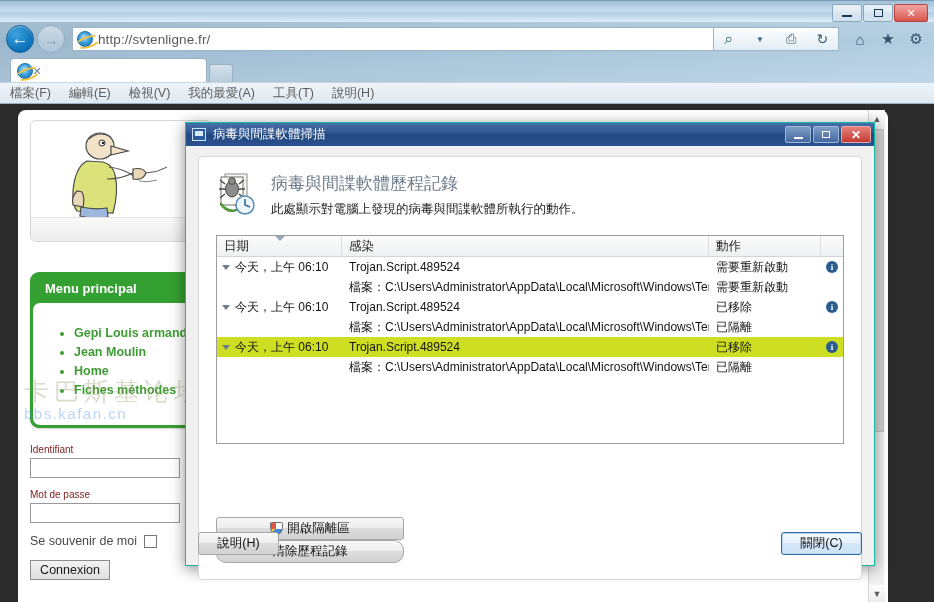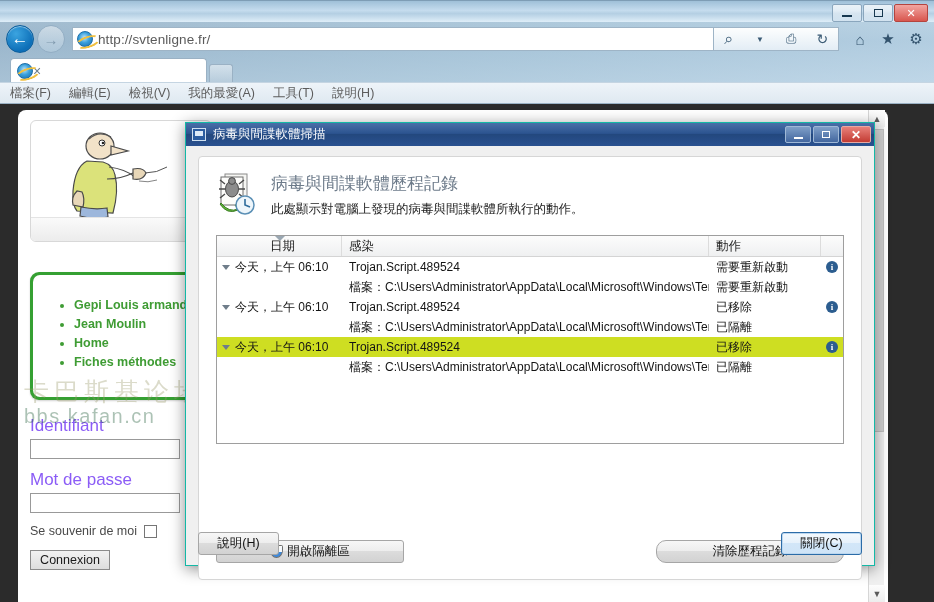--- a/index.html
+++ b/index.html
@@ -168,41 +168,41 @@
   #menu-card-body {
     background: #fff; border-radius: 7px;
     padding: 6px 0 10px 0;
   }
   #menu-card-body ul { margin: 15px; padding-left: 26px; }
   #menu-card-body li {
     color: #3f9c34; font-size: 12.5px; font-weight: bold;
     line-height: 19px;
   }
   #login-area { margin-top: 16px; width: 160px; }
-  .field-label { font-size: 17px; color: #8b5cf6; margin-bottom: 3px; }
+  .field-label { font-size: 10px; color: #7f1d1d; margin-bottom: 3px; }
   .field-input {
     width: 150px; height: 20px;
     border: 1px solid #999; background: #fff; margin-bottom: 11px;
   }
   #remember-row { display:flex; align-items:center; font-size:12.5px; color:#4a4a4a; }
   #remember-box { width:13px; height:13px; border:1px solid #767676; background:#fff; margin-left:7px;}
   #btn-connexion {
     margin-top: 12px;
     width: 80px; height: 20px;
     background: linear-gradient(180deg,#f2f2f2,#dedede);
     border: 1px solid #8c8c8c;
     font-size: 12.5px; color: #1a1a1a;
     display:flex; align-items:center; justify-content:center;
   }
   #watermark {
     position: absolute; left: -6px; top: 255px;
     opacity: .35; pointer-events: none;
   }
   #wm-cn { font-size: 25px; color: #9a9a6a; letter-spacing: 5px; font-family:"DejaVu Sans", sans-serif;}
-  #wm-url { font-size: 20px; color: #14532d; letter-spacing: 1.5px; margin-top: -3px;}
+  #wm-url { font-size: 15px; color: #3b82f6; letter-spacing: 1.5px; margin-top: -3px;}
 
   
   #page-scroll {
     position: absolute; right: 4px; top: 0; bottom: 0; width: 16px;
     background: #f0f0f0; border-left: 1px solid #d6d6d6;
   }
   .sb-arrow {
     position: absolute; left: 0; width: 16px; height: 17px;
     background: linear-gradient(180deg,#fdfdfd,#ededed);
     display: flex; align-items: center; justify-content: center;
@@ -273,21 +273,21 @@
     display: flex; height: 21px;
     background: linear-gradient(180deg,#fcfcfc,#eff0f1);
     border-bottom: 1px solid #d4d4d4;
     font-size: 12.5px; color: #1c1c1c;
     position: relative;
   }
   .th {
     display: flex; align-items: center; padding-left: 7px;
     border-right: 1px solid #dcdcdc; height: 100%;
   }
-  #th-date { width: 125px; position: relative; justify-content: center; }
+  #th-date { width: 125px; position: relative; }
   #th-inf  { flex: 1; }
   #th-act  { width: 112px; }
   #th-spare{ width: 22px; border-right: none; }
   #sort-tri {
     position: absolute; left: 58px; top: 0px;
     width: 0; height: 0;
     border-left: 5px solid transparent; border-right: 5px solid transparent;
     border-top: 5px solid #9aa7b2;
   }
   .trow { display: flex; height: 20px; font-size: 12px; color: #141414; align-items: center; }
@@ -303,21 +303,21 @@
   }
   .c-date.sub { padding-left: 14px; }
   .info-dot {
     width: 12px; height: 12px; border-radius: 50%;
     background: #2c5d8f; color:#fff; font-size: 9px; font-weight: bold;
     display:flex; align-items:center; justify-content:center;
     font-family: "Liberation Serif", serif;
   }
 
   
-  #panel-btns { position: absolute; left: 17px; right: 17px; bottom: 16px; display: flex; justify-content: space-between; }
+  #panel-btns { position: absolute; left: 17px; right: 17px; bottom: 16px; display: flex; justify-content: space-between; flex-direction: column; }
   .winbtn7 {
     height: 23px;
     background: linear-gradient(180deg,#f7f7f7 0%,#ededed 48%,#dcdcdc 50%,#d2d2d2 100%);
     border: 1px solid #a6a6a6; border-radius: 3px;
     font-size: 12.5px; color: #111;
     display: flex; align-items: center; justify-content: center; gap: 4px;
   }
   #btn-quarantine { width: 188px; }
   #btn-clearhist  { width: 188px; border-radius: 10px; }
   .shield {
@@ -418,20 +418,21 @@
             <path d="M74 40 q10 -2 13 4 q-3 8 -13 6 z" fill="#e8d7b8" stroke="#4a4a4a" stroke-width="1.2"></path>
             <path d="M86 44 q12 0 22 -6" fill="none" stroke="#555" stroke-width="1"></path>
             <path d="M80 52 q9 2 18 -1" fill="none" stroke="#777" stroke-width=".9"></path>
             <path d="M18 62 q-6 6 -4 14 l10 2 q2 -9 -1 -15 z" fill="#e8d7b8" stroke="#4a4a4a" stroke-width="1.2"></path>
             <path d="M22 78 q14 3 26 1 l1 9 q-14 3 -28 -1 z" fill="#9db7dc" stroke="#4a4a4a" stroke-width="1.2"></path>
           </svg>
           <div id="illus-shade"></div>
         </div>
 
         <div id="menu-card">
+          <div id="menu-card-title">Menu principal</div>
           <div id="menu-card-body">
             <ul>
               <li><span>Gepi Louis armand</span></li>
               <li><span>Jean Moulin</span></li>
               <li><span>Home</span></li>
               <li><span>Fiches méthodes</span></li>
             </ul>
           </div>
         </div>
 

